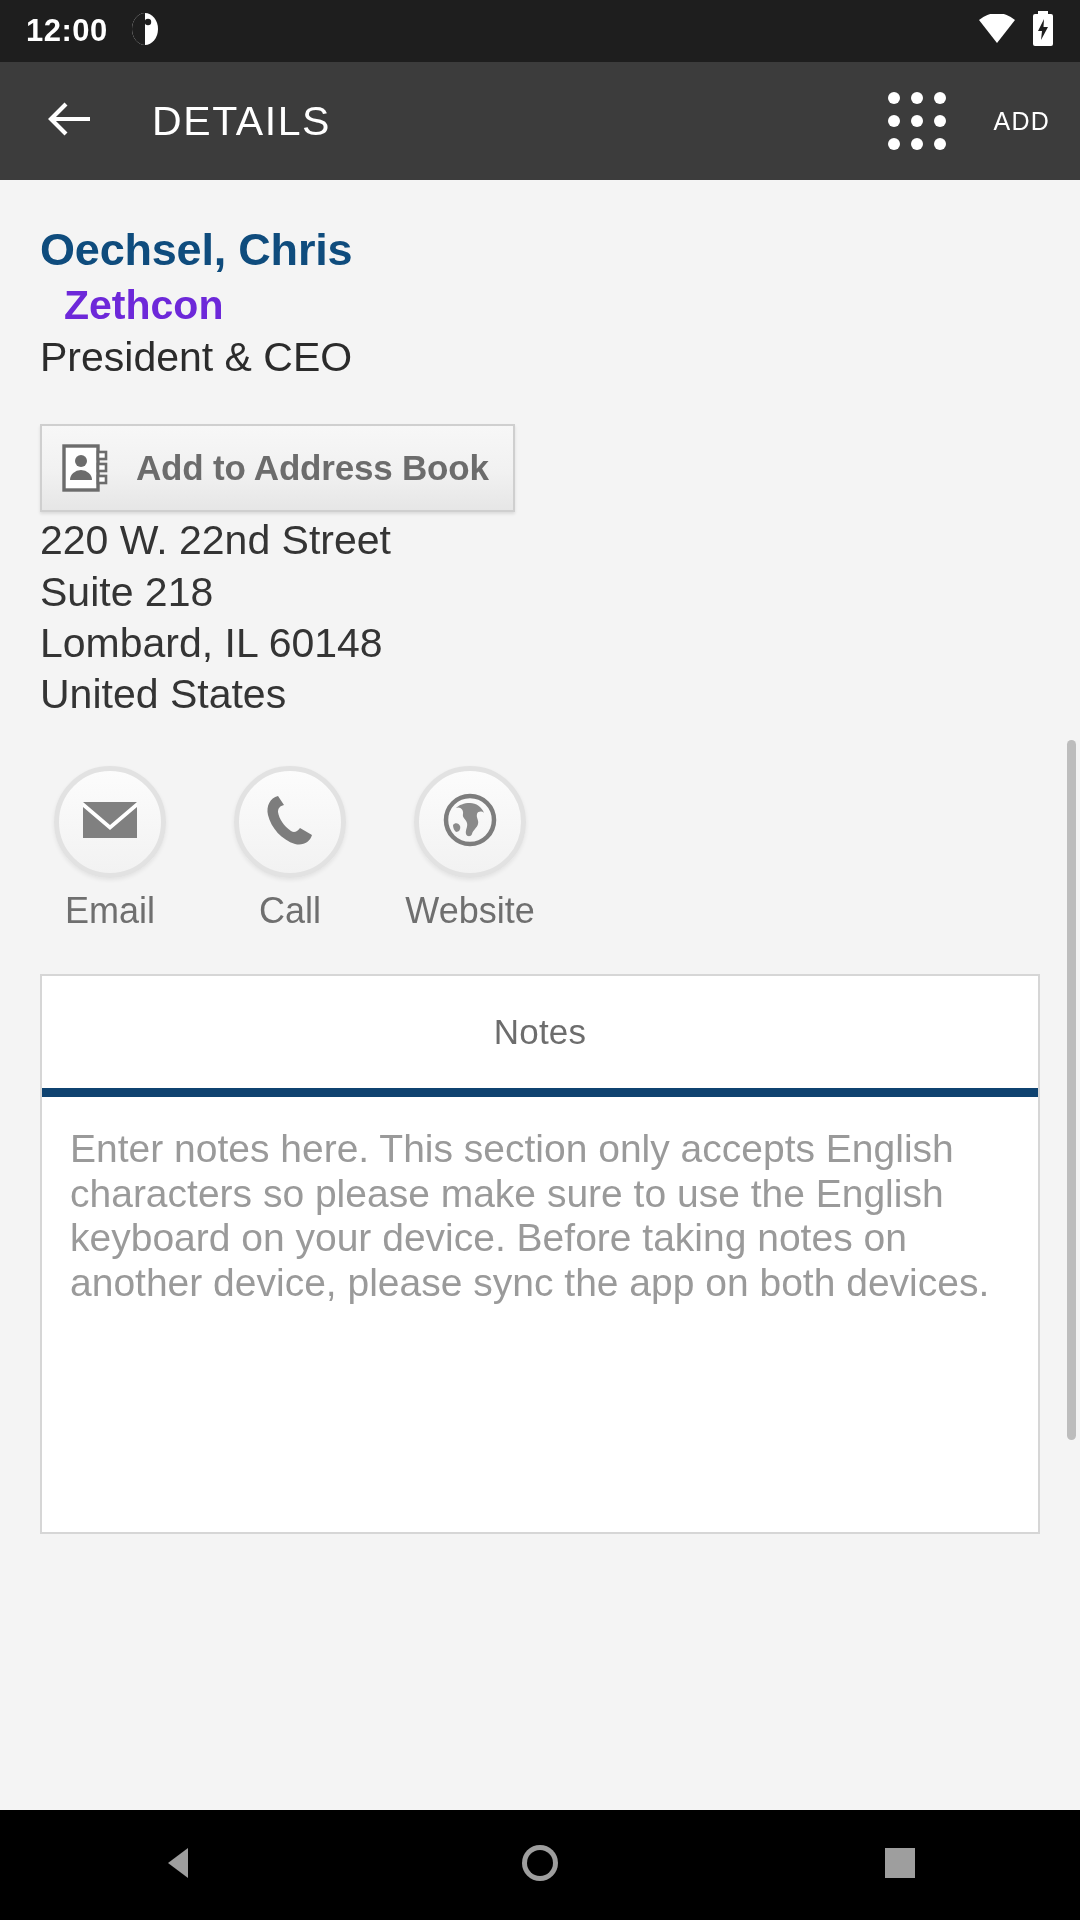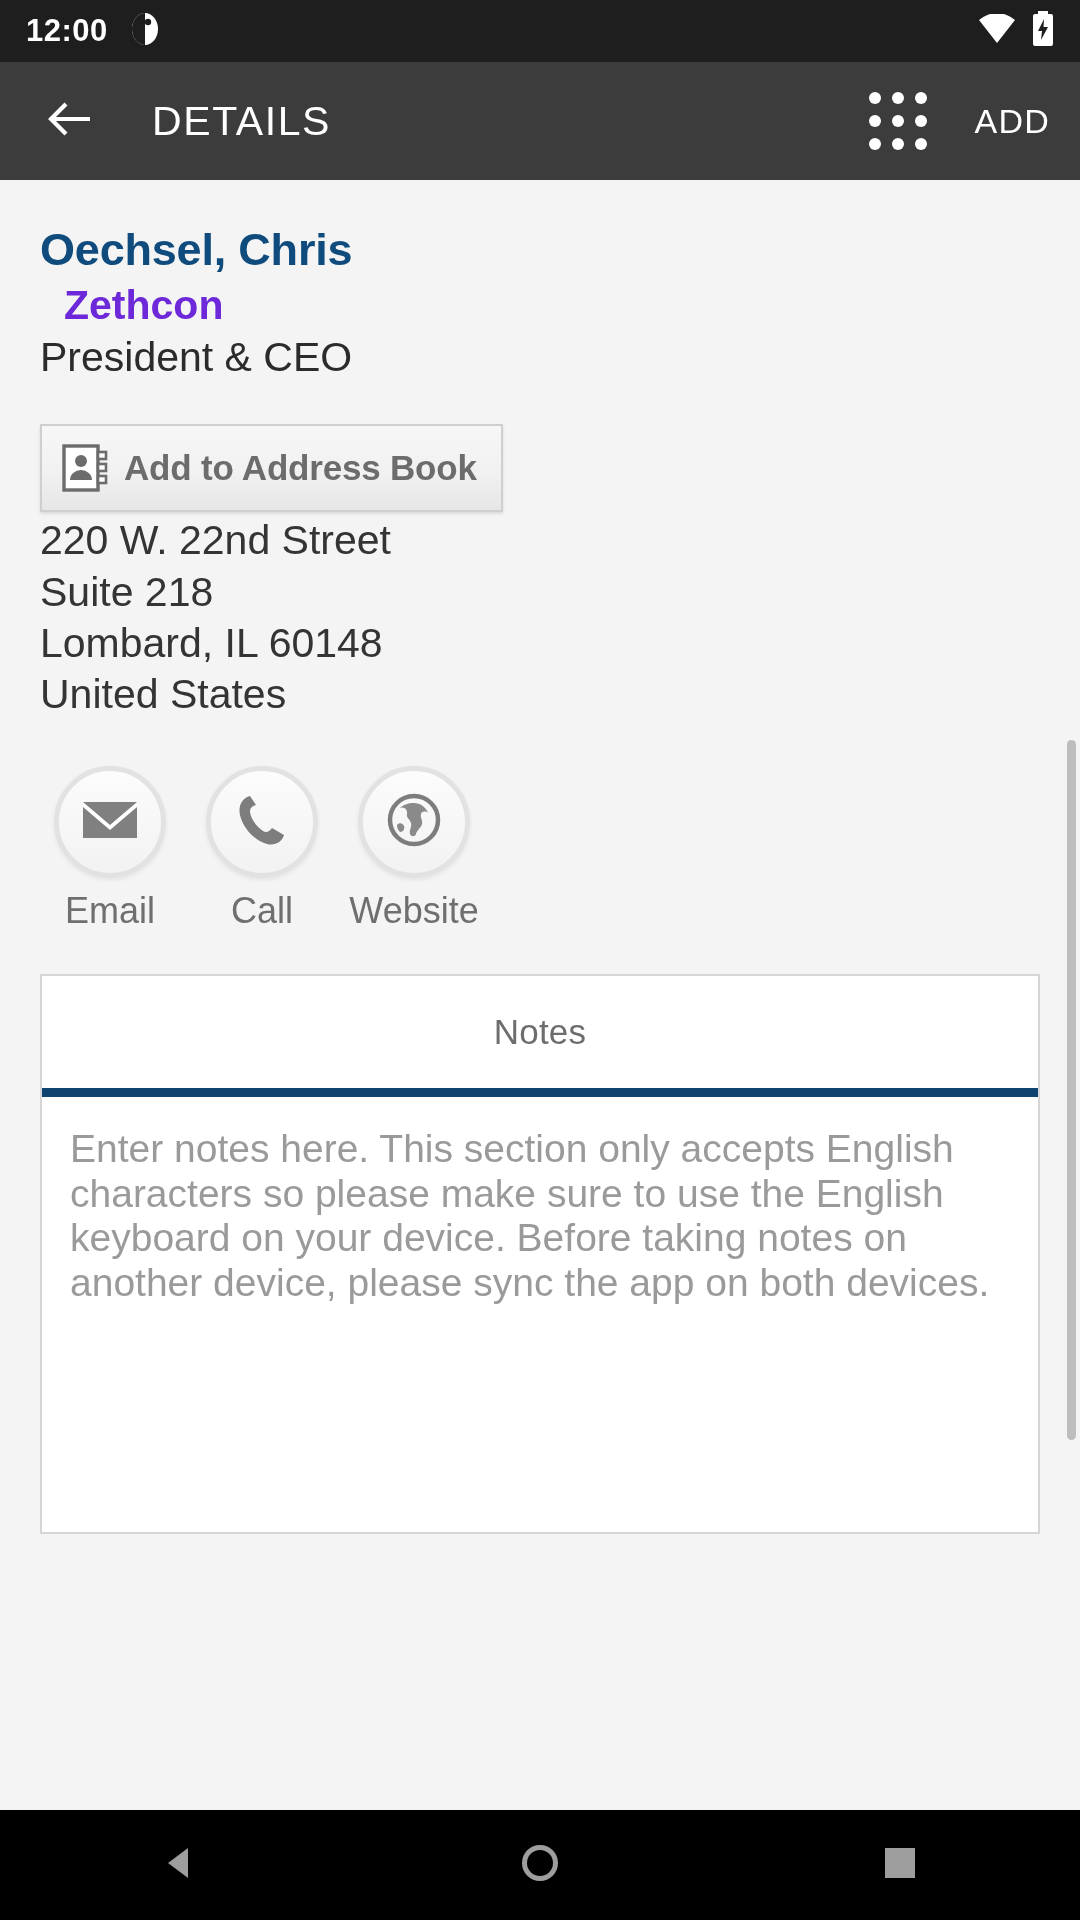--- a/index.html
+++ b/index.html
@@ -64,21 +64,21 @@
     cursor:pointer;
   }
   .grid-dots i {
     width:12px; height:12px;
     background:#ffffff;
     border-radius:50%;
     display:block;
   }
   .add-btn {
     color:#ffffff;
-    font-size:34px;
+    font-size:25px;
     letter-spacing:1.2px;
     cursor:pointer;
     padding:6px 2px;
   }
 
   
   .content {
     flex:1 1 auto;
     position:relative;
     background:#f4f4f4;
@@ -116,20 +116,21 @@
   .addr-book-btn {
     margin-top:44px;
     display:inline-flex;
     align-items:center;
     height:88px;
     padding:0 24px 0 20px;
     background:linear-gradient(to bottom,#f7f7f7 0%,#f1f1f1 55%,#e6e6e6 100%);
     border:2px solid #cfcfcf;
     box-shadow:0 2px 3px rgba(0,0,0,0.10);
     cursor:pointer;
+    gap:12px;
   }
   .addr-book-btn .abicon { margin-right:14px; display:flex; }
   .addr-book-btn .ablabel {
     color:#6c6c6c;
     font-size:35px;
     font-weight:bold;
     letter-spacing:-0.2px;
   }
 
   
@@ -145,21 +146,21 @@
     font-size:41px;
     font-weight:400;
     line-height:1.13;
     margin-top:5px;
   }
 
   
   .actions {
     margin-top:48px;
     display:flex;
-    gap:12px;
+    gap:40px;
     align-items:flex-end;
   }
   .action {
     width:140px;
     display:flex; flex-direction:column; align-items:center;
     cursor:pointer;
   }
   .action-circle {
     width:112px; height:112px;
     border-radius:50%;

